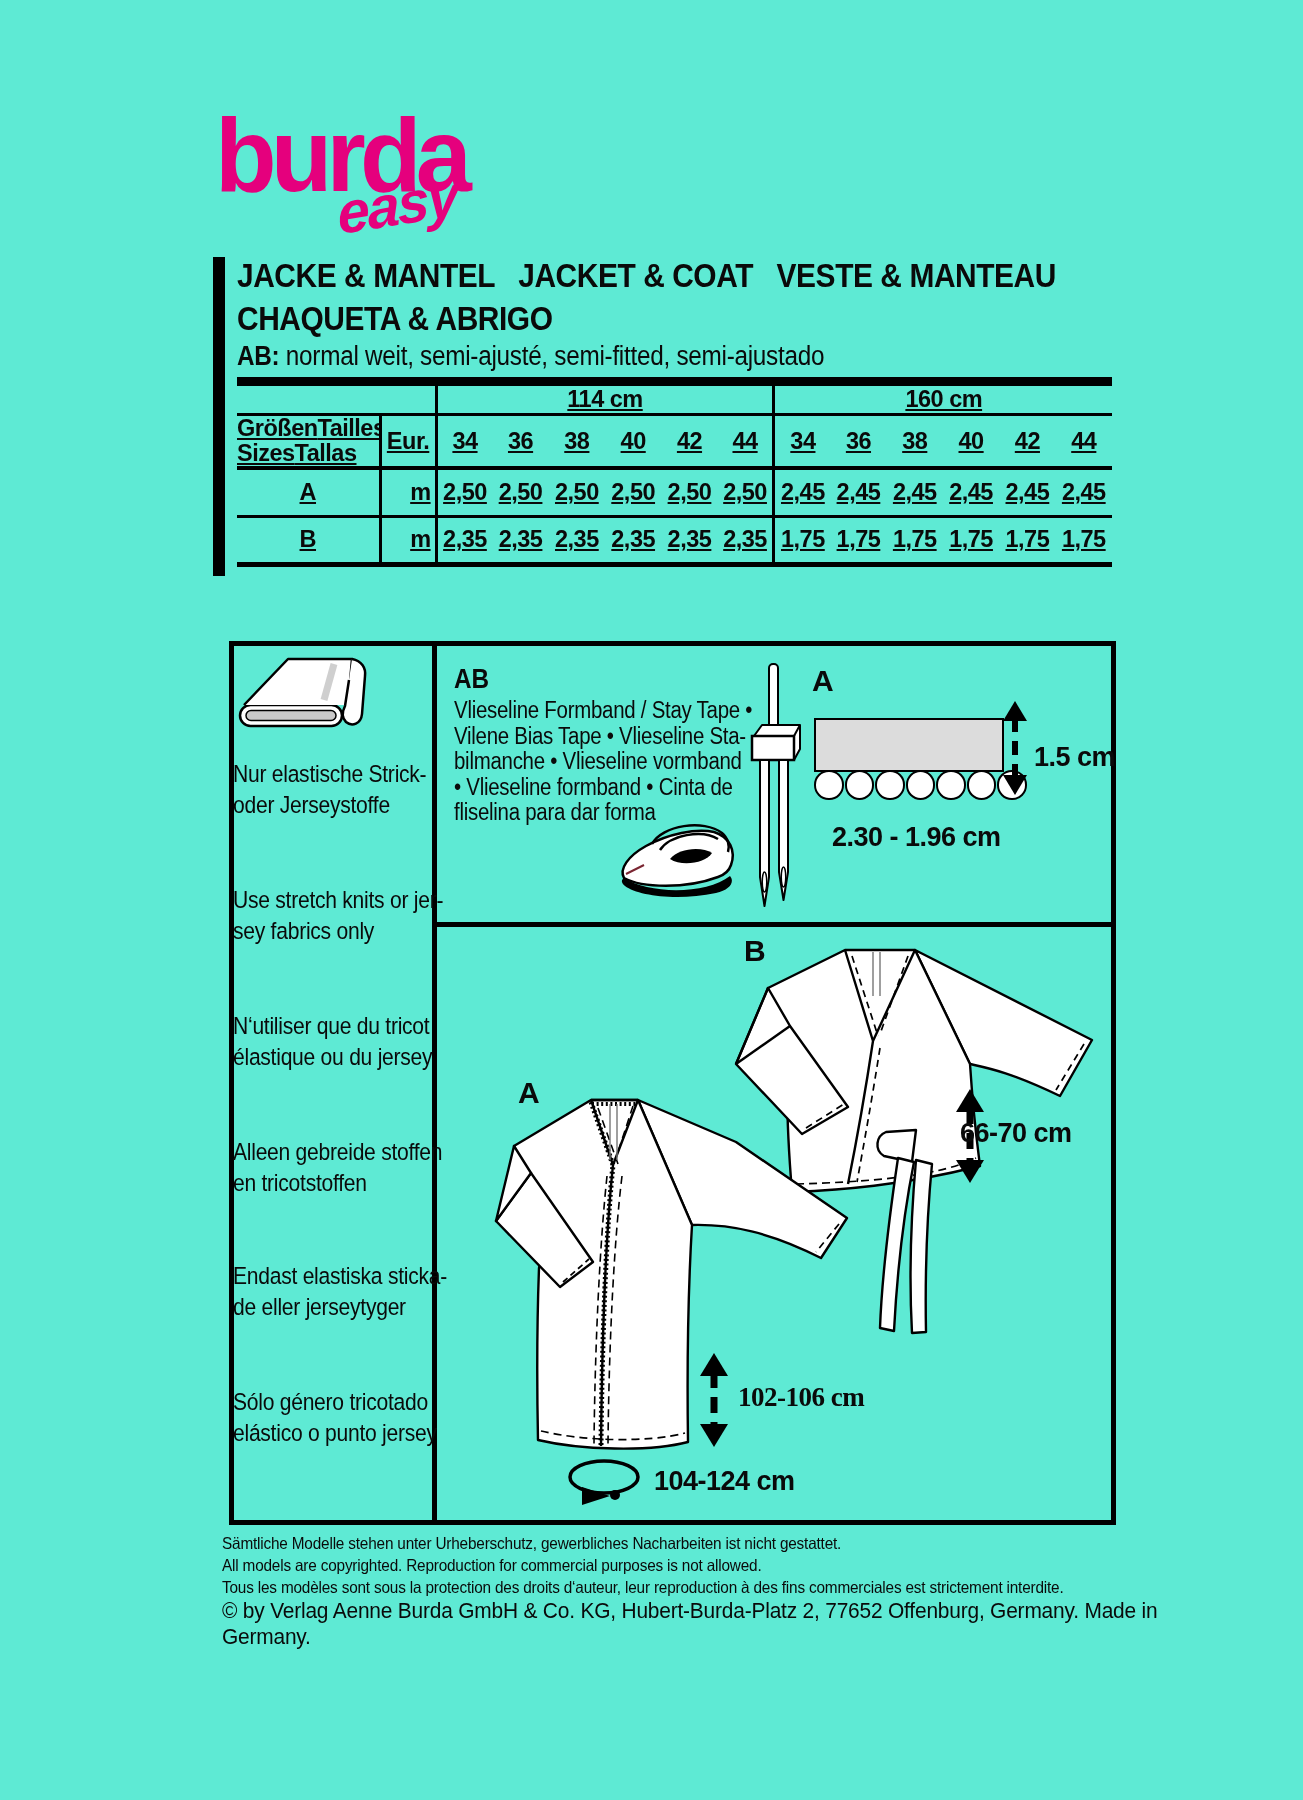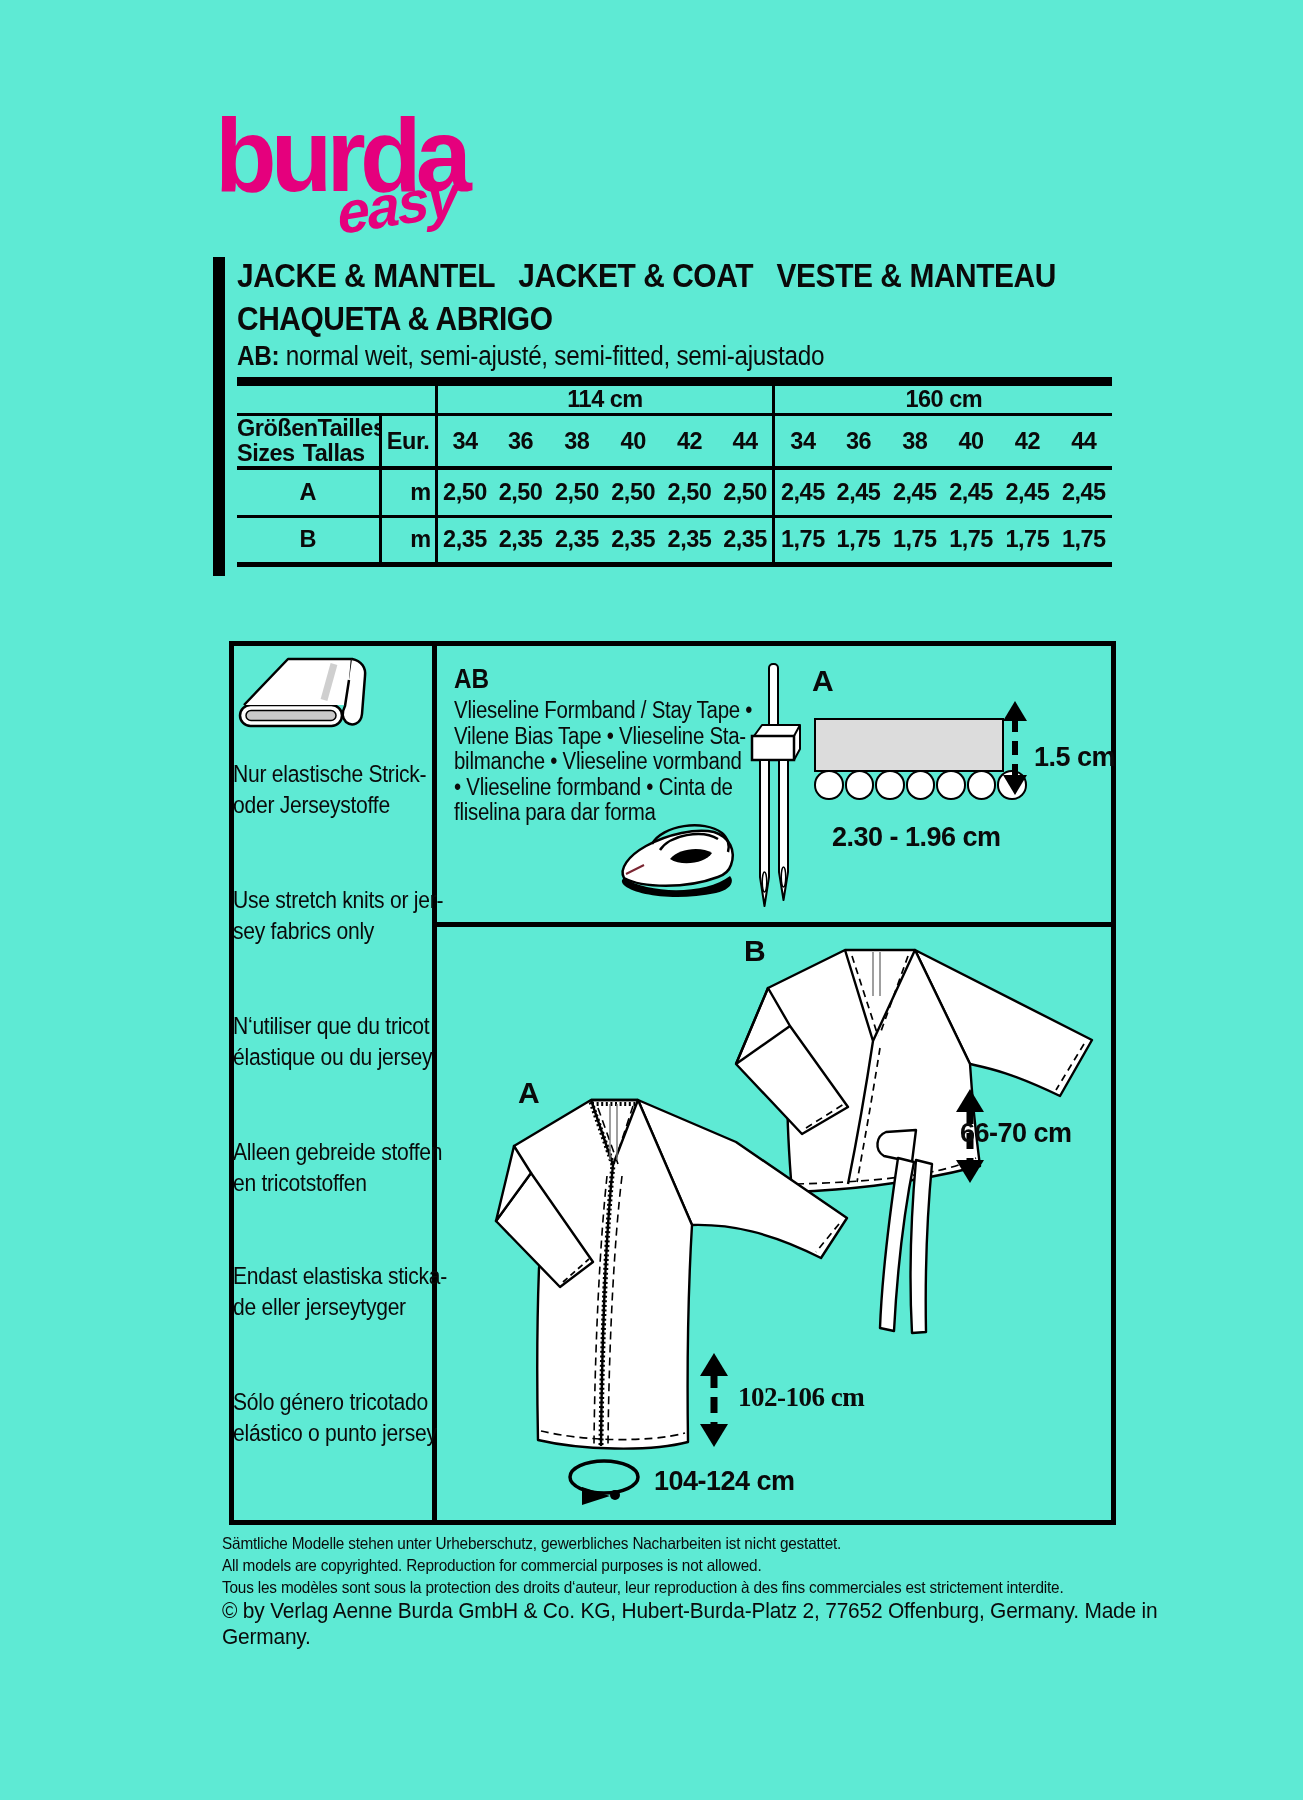--- a/index.html
+++ b/index.html
@@ -18,21 +18,21 @@
   .bar{background:#000;}
   .t1{font-size:34px;font-weight:bold;letter-spacing:-0.5px;}
   .fit{font-size:27px;letter-spacing:-0.3px;}
   .fit b{font-weight:bold;}
   
   table.meas{border-collapse:collapse;table-layout:fixed;width:875px;
              border-top:9px solid #000;border-bottom:5px solid #000;}
   table.meas td{padding:0;font-size:23.5px;font-weight:bold;text-align:center;vertical-align:middle;
                 letter-spacing:-0.5px;overflow:hidden;}
   td.lbl{text-align:left;}
-  .szlbl{display:flex;justify-content:space-between;padding-right:14px;font-size:23.5px;font-weight:bold;line-height:25px;}
+  .szlbl{display:flex;padding-right:14px;font-size:23.5px;font-weight:bold;line-height:25px;}
   .bL{border-left:3px solid #000;}
   .rB3 td{border-bottom:3px solid #000;}
   .rB4 td{border-bottom:4px solid #000;}
   
   .box{border:5px solid #000;}
   .note{font-size:24.5px;line-height:31px;letter-spacing:-0.3px;}
   .ab{font-size:27px;font-weight:bold;}
   .notions{font-size:23.5px;line-height:25.5px;letter-spacing:-0.3px;}
   .mlabel{font-size:27px;font-weight:bold;letter-spacing:-0.5px;}
   .glabel{font-size:30px;font-weight:bold;}
@@ -48,21 +48,21 @@
 <div id="stage">
 
   <div class="abs brand" style="left:215px;top:96px;">burda</div>
   <div class="abs brand-sub" style="left:336px;top:180px;">easy</div>
 
   <div class="abs bar" style="left:213px;top:257px;width:12px;height:319px;"></div>
   <div class="abs t1 cx pre" style="left:237px;top:256px;">JACKE &amp; MANTEL   JACKET &amp; COAT   VESTE &amp; MANTEAU</div>
   <div class="abs t1 cx pre" style="left:237px;top:299px;">CHAQUETA &amp; ABRIGO</div>
   <div class="abs fit cx9 pre" style="left:237px;top:341px;"><b>AB:</b><span> normal weit, semi-ajusté, semi-fitted, semi-ajustado</span></div>
 
-  <table class="meas abs" style="left:237px;top:377px;">
+  <table class="meas abs" style="left:237px;top:377px;text-decoration:underline;">
     <colgroup>
       <col style="width:143px">
         <col style="width:56px">
       <col span="12" style="width:56.3px">
     </colgroup>
     <tbody>
         <tr class="rB3" style="height:30px">
       <td colspan="2" class="bL0"></td>
       <td colspan="6" class="bL">114 cm</td>
       <td colspan="6" class="bL">160 cm</td>

